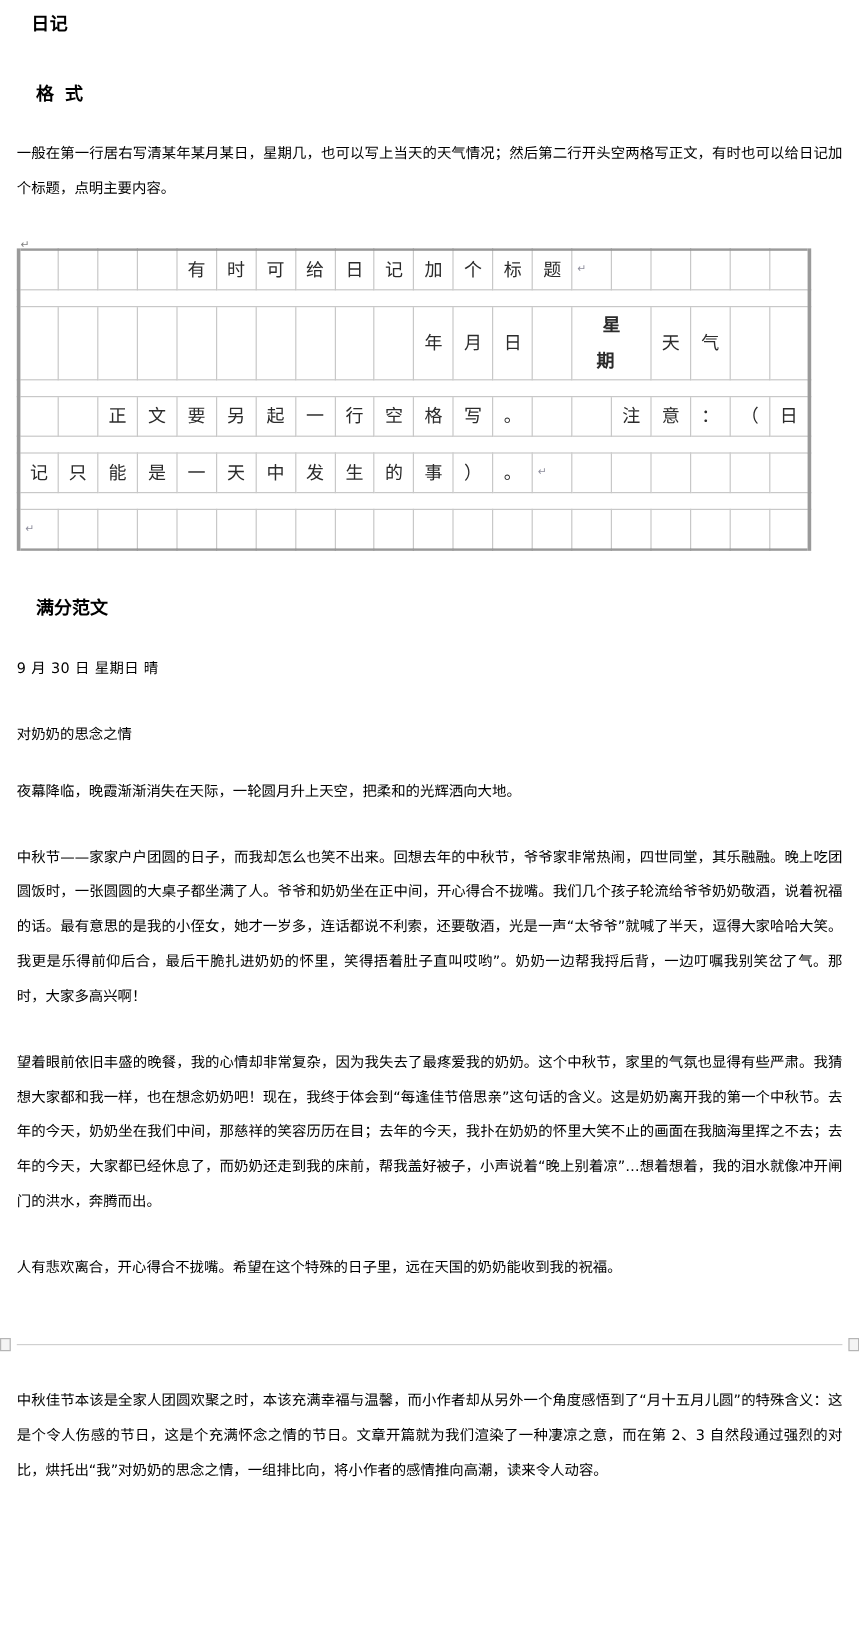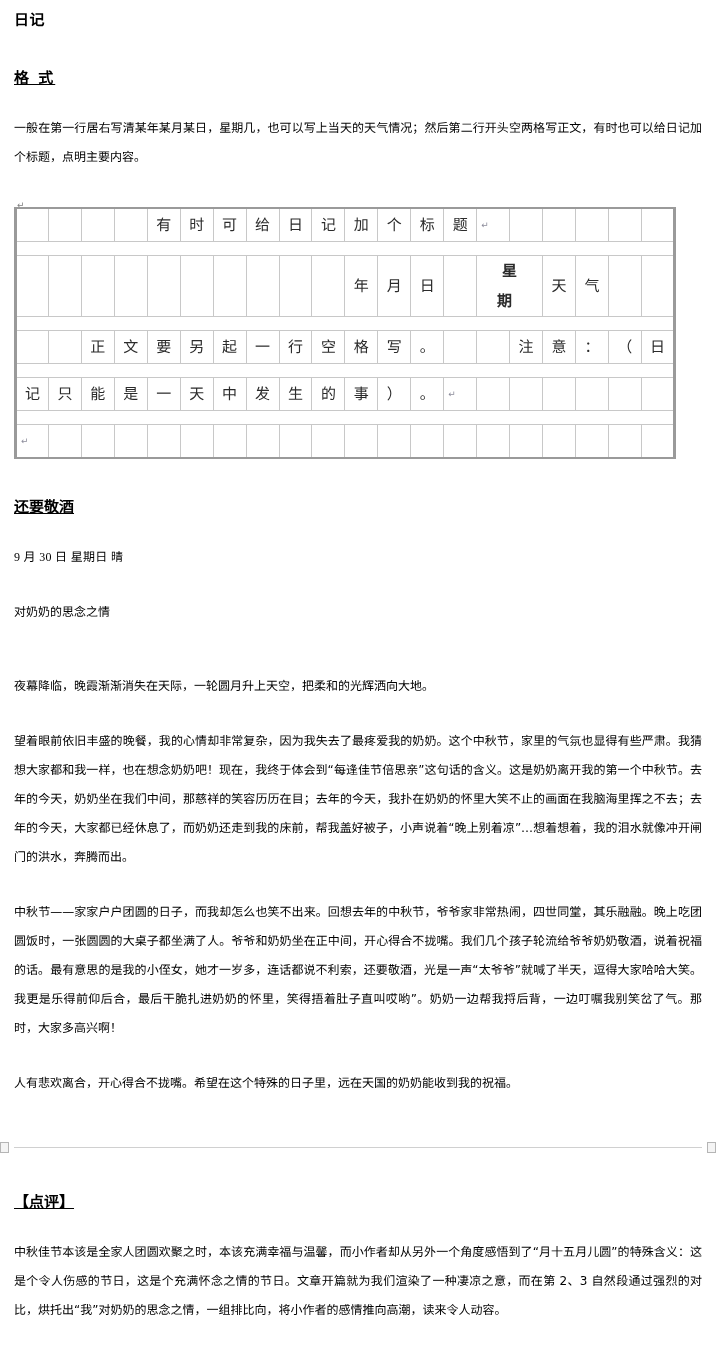--- a/index.html
+++ b/index.html
@@ -18,43 +18,42 @@
     width: 716px;
     box-sizing: border-box;
     padding: 0 14px;
   }
 
   
   .h-doc-title {
     font-size: 15px;
     font-weight: bold;
     line-height: 20px;
-    margin: 10px 0 0 0;
+    margin: 10px 0 0 12px;
     letter-spacing: 0.5px;
   }
   .h-section {
     font-size: 15px;
     font-weight: bold;
     line-height: 20px;
-    margin: 38px 0 0 0;
+    margin: 38px 0 0 16px;
     letter-spacing: 2px;
-    text-decoration: underline;
   }
   .h-section.tight { letter-spacing: 0px; }
 
   
   .para {
     font-size: 12px;
     line-height: 29px;
     margin: 26px 0 0 0;
     text-align: justify;
     text-justify: inter-ideograph;
   }
-  .para.first-body { margin-top: 45px; }
-  .para.date-line { letter-spacing: 0.3px; font-family: Liberation Serif, serif; }
+  .para.first-body { margin-top: 18px; }
+  .para.date-line { letter-spacing: 0.3px; }
 
   
   .grid-wrap {
     margin: 35px 0 0 0;
     position: relative;
   }
   .grid-pilcrow-top {
     position: absolute;
     top: -6px;
     left: 3px;
@@ -256,34 +255,33 @@
             <td></td>
             <td></td>
             <td></td>
             <td></td>
             <td></td>
           </tr>
         </tbody>
     </table>
   </div>
 
-  <h2 class="h-section tight">还要敬酒</h2>
+  <h2 class="h-section tight">满分范文</h2>
 
   <p class="para date-line">9 月 30 日  星期日  晴</p>
 
   <p class="para">对奶奶的思念之情</p>
 
   <p class="para first-body">夜幕降临，晚霞渐渐消失在天际，一轮圆月升上天空，把柔和的光辉洒向大地。</p>
+  <p class="para">中秋节——家家户户团圆的日子，而我却怎么也笑不出来。回想去年的中秋节，爷爷家非常热闹，四世同堂，其乐融融。晚上吃团圆饭时，一张圆圆的大桌子都坐满了人。爷爷和奶奶坐在正中间，开心得合不拢嘴。我们几个孩子轮流给爷爷奶奶敬酒，说着祝福的话。最有意思的是我的小侄女，她才一岁多，连话都说不利索，还要敬酒，光是一声“太爷爷”就喊了半天，逗得大家哈哈大笑。我更是乐得前仰后合，最后干脆扎进奶奶的怀里，笑得捂着肚子直叫哎哟”。奶奶一边帮我捋后背，一边叮嘱我别笑岔了气。那时，大家多高兴啊！</p>
   <p class="para">望着眼前依旧丰盛的晚餐，我的心情却非常复杂，因为我失去了最疼爱我的奶奶。这个中秋节，家里的气氛也显得有些严肃。我猜想大家都和我一样，也在想念奶奶吧！现在，我终于体会到“每逢佳节倍思亲”这句话的含义。这是奶奶离开我的第一个中秋节。去年的今天，奶奶坐在我们中间，那慈祥的笑容历历在目；去年的今天，我扑在奶奶的怀里大笑不止的画面在我脑海里挥之不去；去年的今天，大家都已经休息了，而奶奶还走到我的床前，帮我盖好被子，小声说着“晚上别着凉”…想着想着，我的泪水就像冲开闸门的洪水，奔腾而出。</p>
-  <p class="para">中秋节——家家户户团圆的日子，而我却怎么也笑不出来。回想去年的中秋节，爷爷家非常热闹，四世同堂，其乐融融。晚上吃团圆饭时，一张圆圆的大桌子都坐满了人。爷爷和奶奶坐在正中间，开心得合不拢嘴。我们几个孩子轮流给爷爷奶奶敬酒，说着祝福的话。最有意思的是我的小侄女，她才一岁多，连话都说不利索，还要敬酒，光是一声“太爷爷”就喊了半天，逗得大家哈哈大笑。我更是乐得前仰后合，最后干脆扎进奶奶的怀里，笑得捂着肚子直叫哎哟”。奶奶一边帮我捋后背，一边叮嘱我别笑岔了气。那时，大家多高兴啊！</p>
   <p class="para">人有悲欢离合，开心得合不拢嘴。希望在这个特殊的日子里，远在天国的奶奶能收到我的祝福。</p>
 
   <div class="divider-block">
     <span class="divider-handle left"></span>
     <span class="divider-line"></span>
     <span class="divider-handle right"></span>
   </div>
 
-  <h2 class="h-section tight">【点评】</h2>
 
   <p class="para">中秋佳节本该是全家人团圆欢聚之时，本该充满幸福与温馨，而小作者却从另外一个角度感悟到了“月十五月儿圆”的特殊含义：这是个令人伤感的节日，这是个充满怀念之情的节日。文章开篇就为我们渲染了一种凄凉之意，而在第 2、3 自然段通过强烈的对比，烘托出“我”对奶奶的思念之情，一组排比向，将小作者的感情推向高潮，读来令人动容。</p>
 
 </div>
 
 </body></html>

